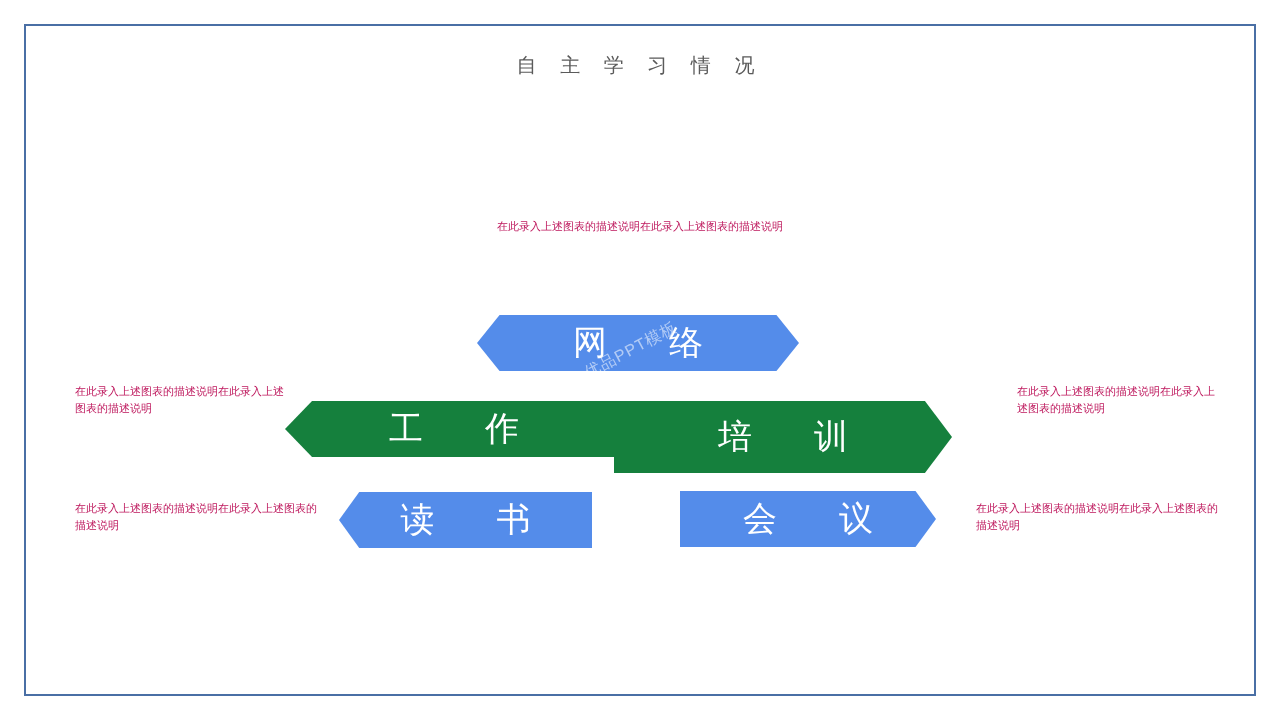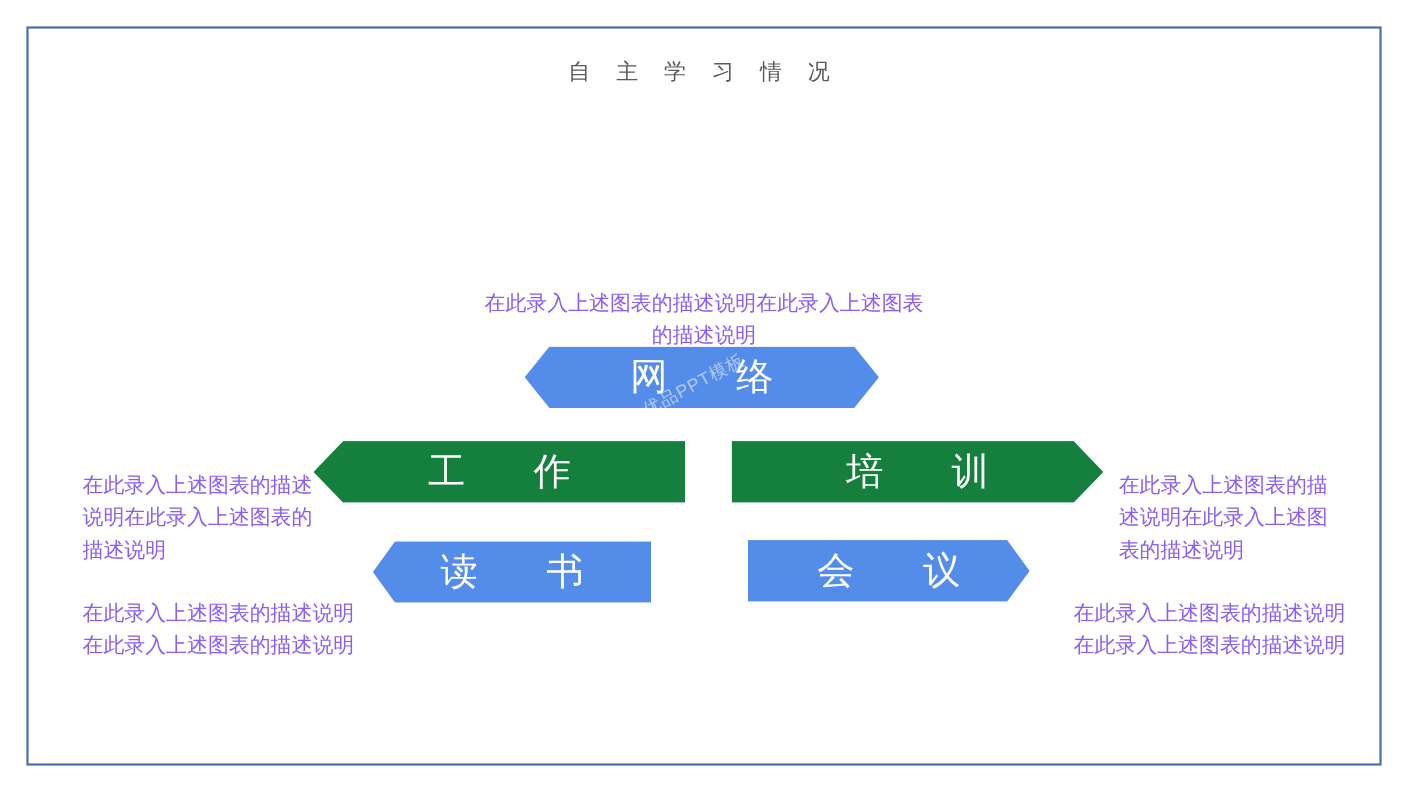--- a/index.html
+++ b/index.html
@@ -69,32 +69,31 @@
   .chev-left {
     clip-path: polygon(8% 0%, 100% 0%, 100% 100%, 8% 100%, 0% 50%);
   }
 
   .c-blue { background: #548cea; }
   .c-lav  { background: #15803d; }
 
   
   #chev-network { left: 477px; top: 315px; width: 322px; height: 56px; }
   #chev-work    { left: 285px; top: 401px; width: 338px; height: 56px; }
-  #chev-train   { left: 665px; top: 401px; width: 338px; height: 56px; }
+  #chev-train   { left: 614px; top: 401px; width: 338px; height: 72px; }
   #chev-read    { left: 339px; top: 492px; width: 253px; height: 56px; }
   #chev-meeting { left: 680px; top: 491px; width: 256px; height: 56px; }
 
   
   .desc {
     position: absolute;
-    font-size: 19px;
+    font-size: 11px;
     line-height: 1.55;
-    color: #8b5cf6;
+    color: #be185d;
     font-family: "Liberation Sans", sans-serif;
-    margin-top: 44px;
   }
   #desc-top {
     left: 440px;
     top: 218px;
     width: 400px;
     text-align: center;
   }
   #desc-work {
     left: 75px;
     top: 383px;

